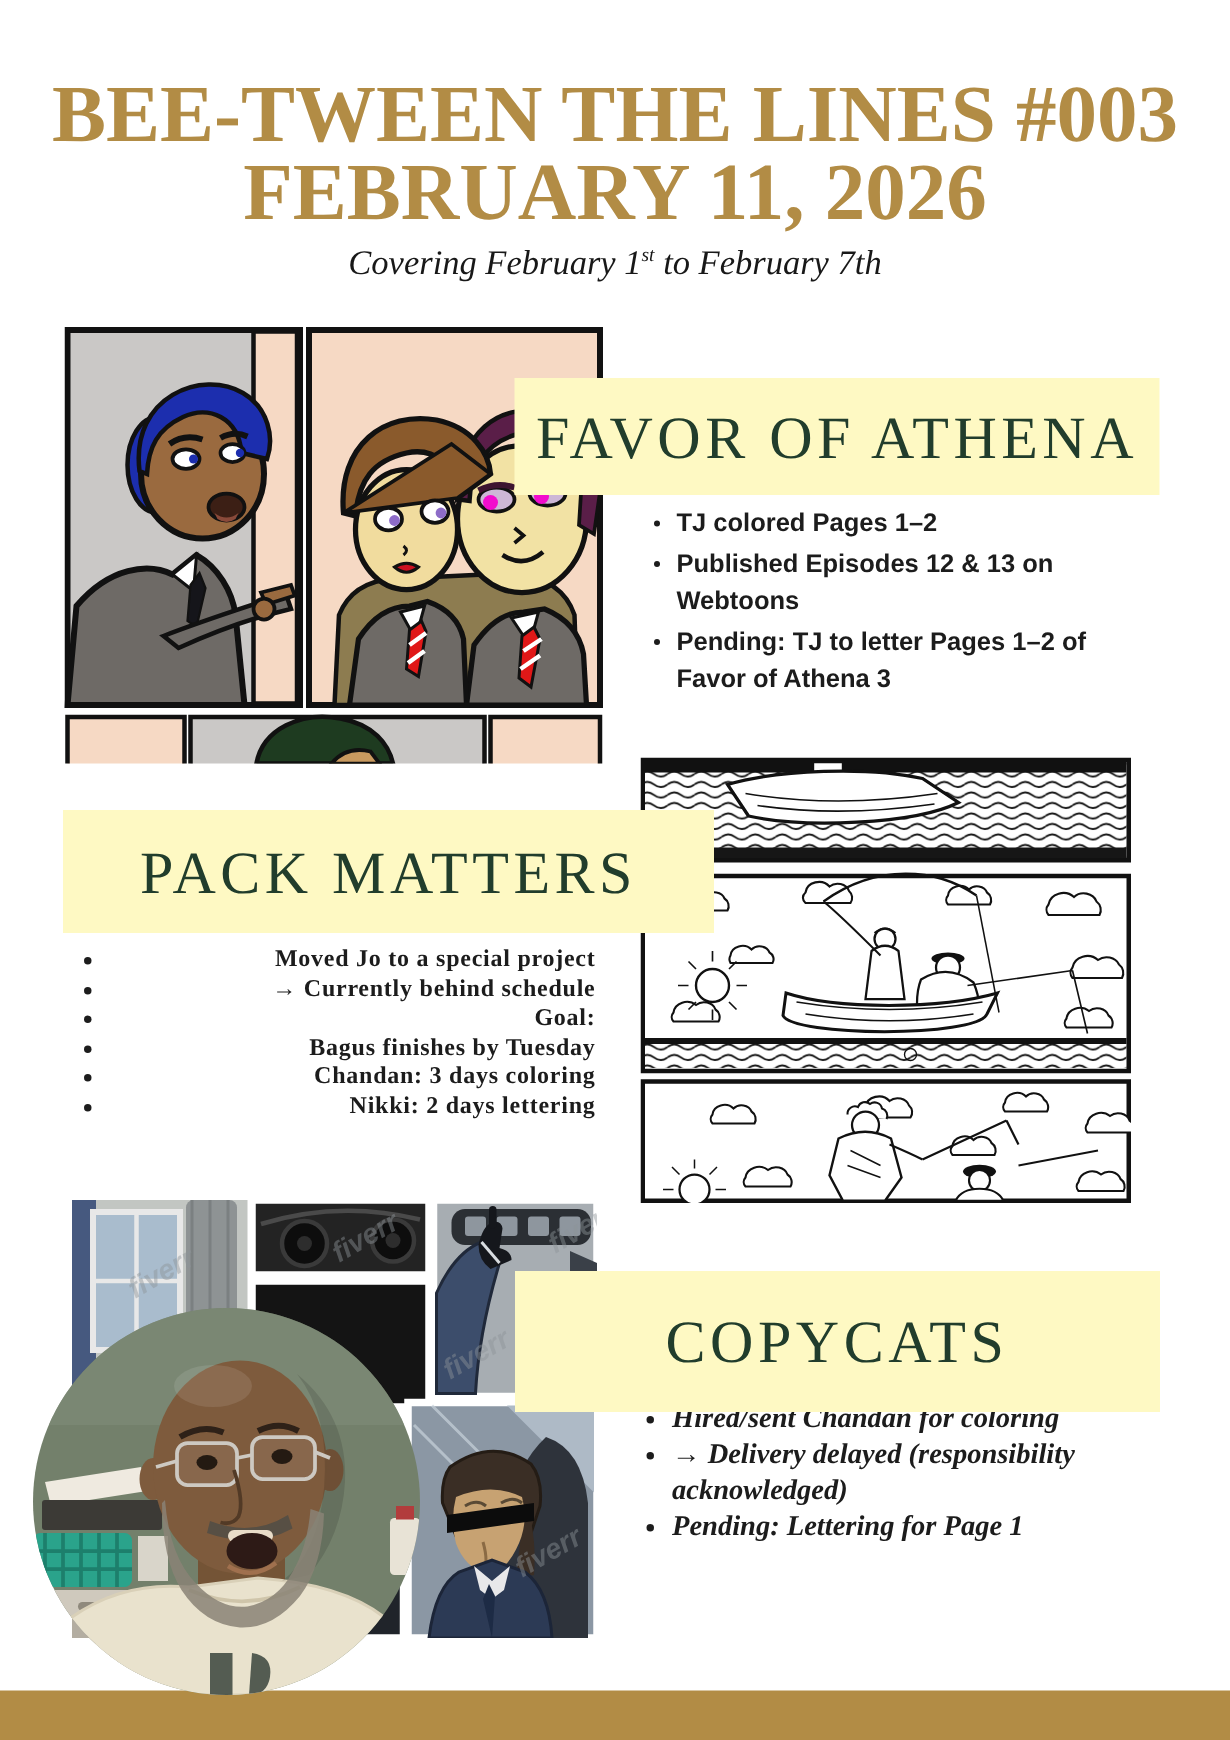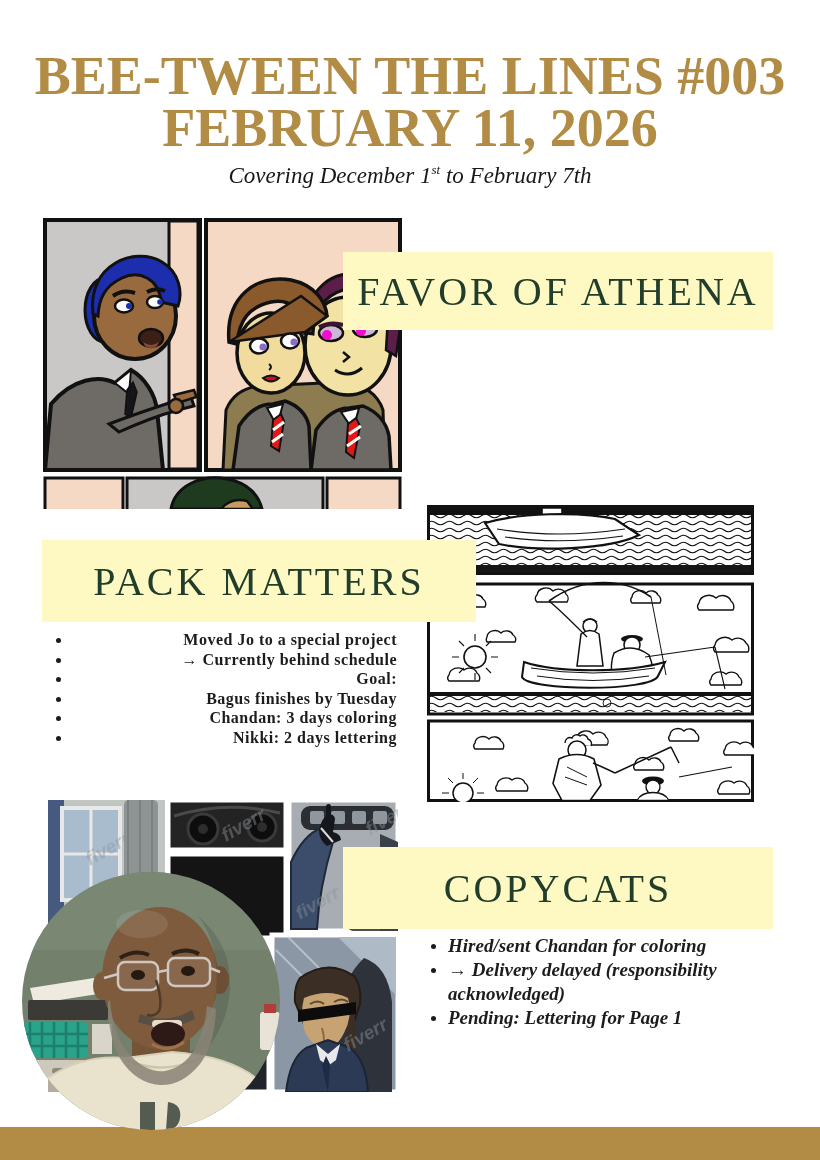--- a/index.html
+++ b/index.html
@@ -13,21 +13,21 @@
   .subtitle{position:absolute;top:162px;left:0;width:820px;text-align:center;
             font-style:italic;font-size:23px;color:#181818;}
   .subtitle sup{font-size:13px;}
 
   
   .banner{position:absolute;background:#fef9c3;display:flex;align-items:center;justify-content:center;z-index:4;}
   .banner h2{margin:0;font-family:"Liberation Serif",serif;font-weight:400;
              color:#213d2c;font-size:40px;letter-spacing:3px;white-space:nowrap;}
   #banner-favor{left:343px;top:252px;width:430px;height:78px;}
   #banner-pack{left:42px;top:540px;width:434px;height:82px;}
-  #banner-copycats{left:343px;top:847px;width:430px;height:82px;}
+  #banner-copycats{left:343px;top:847px;width:430px;height:94px;}
 
   
   ul.bullets{list-style:none;margin:0;padding:0;}
   ul.bullets li{position:relative;}
   ul.bullets li::before{content:"";position:absolute;border-radius:50%;background:#1c1c1c;}
 
   #list-favor{position:absolute;left:432px;top:336px;width:306px;
               font-family:"Liberation Sans",sans-serif;font-weight:700;font-size:17px;line-height:25px;}
   #list-favor li{padding-left:19px;margin-bottom:2px;}
   #list-favor li::before{width:4px;height:4px;left:4px;top:11px;}
@@ -59,21 +59,21 @@
 </style>
 </head>
 <body>
 
 <div id="page">
 
   <div class="title">
     <div>BEE-TWEEN THE LINES #003</div>
     <div>FEBRUARY 11, 2026</div>
   </div>
-  <div class="subtitle"><span>Covering December 1</span><sup>st</sup><span> to February 7th</span></div>
+  <div class="subtitle"><span>Covering February 1</span><sup>st</sup><span> to February 7th</span></div>
 
   <div class="art" id="top-comic">
     <svg viewBox="0 0 359 291" width="359" height="291">
 
       <g>
         <rect x="2" y="2" width="155" height="250" fill="#cac8c6" stroke="#111" stroke-width="4"></rect>
         <rect x="126" y="3" width="29" height="248" fill="#f6d9c4" stroke="#111" stroke-width="3"></rect>
         <ellipse cx="62" cy="92" rx="20" ry="32" fill="#1c2eae" stroke="#111" stroke-width="3"></ellipse>
         <ellipse cx="92" cy="98" rx="41" ry="43" fill="#9a6a3f" stroke="#111" stroke-width="4"></ellipse>
         <path d="M50,96 C44,46 92,28 119,44 C136,54 140,74 135,88 L118,84 C116,60 96,52 79,60 C62,68 56,80 55,98 Z" fill="#1c2eae" stroke="#111" stroke-width="3"></path>
@@ -134,20 +134,25 @@
         <path d="M128,291 C132,268 158,256 184,261 C206,265 216,278 219,291 Z" fill="#1e3b20" stroke="#111" stroke-width="3"></path>
         <path d="M178,291 q10,-12 26,-8 l6,8 Z" fill="#c99a5f" stroke="#111" stroke-width="2.5"></path>
         <rect x="284" y="260" width="73" height="34" fill="#f6d9c4" stroke="#111" stroke-width="3"></rect>
       </g>
     </svg>
   </div>
 
   <div class="banner" id="banner-favor">
     <h2>FAVOR OF ATHENA</h2>
   </div>
+  <ul class="bullets" id="list-favor">
+    <li>TJ colored Pages 1–2</li>
+    <li>Published Episodes 12 &amp; 13 on Webtoons</li>
+    <li>Pending: TJ to letter Pages 1–2 of Favor of Athena 3</li>
+  </ul>
 
   <div class="art" id="bw-comic">
     <svg viewBox="0 0 327 297" width="327" height="297">
       <defs>
         <pattern id="waves" width="18" height="7" patternUnits="userSpaceOnUse">
           <path d="M0,4 q4.5,-3.5 9,0 t9,0" stroke="#111" stroke-width="1.2" fill="none"></path>
         </pattern>
       </defs>
 
       <g>

